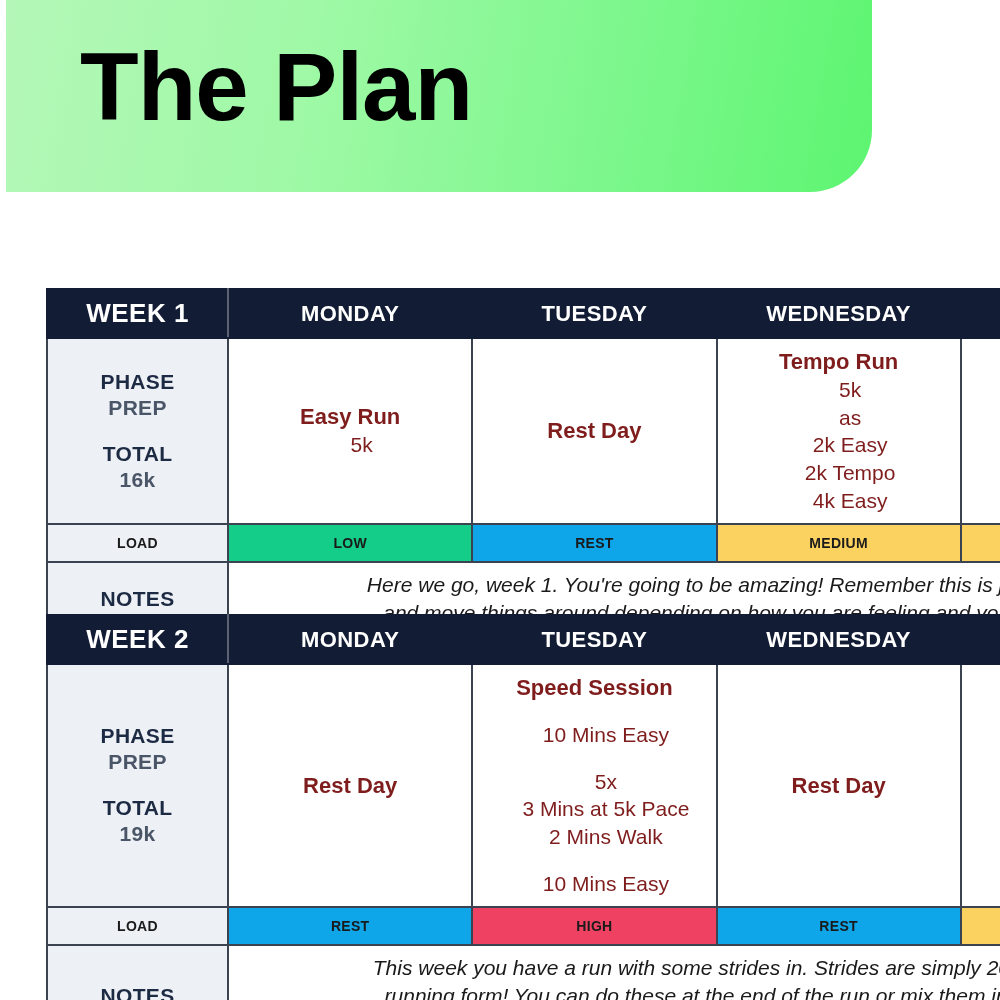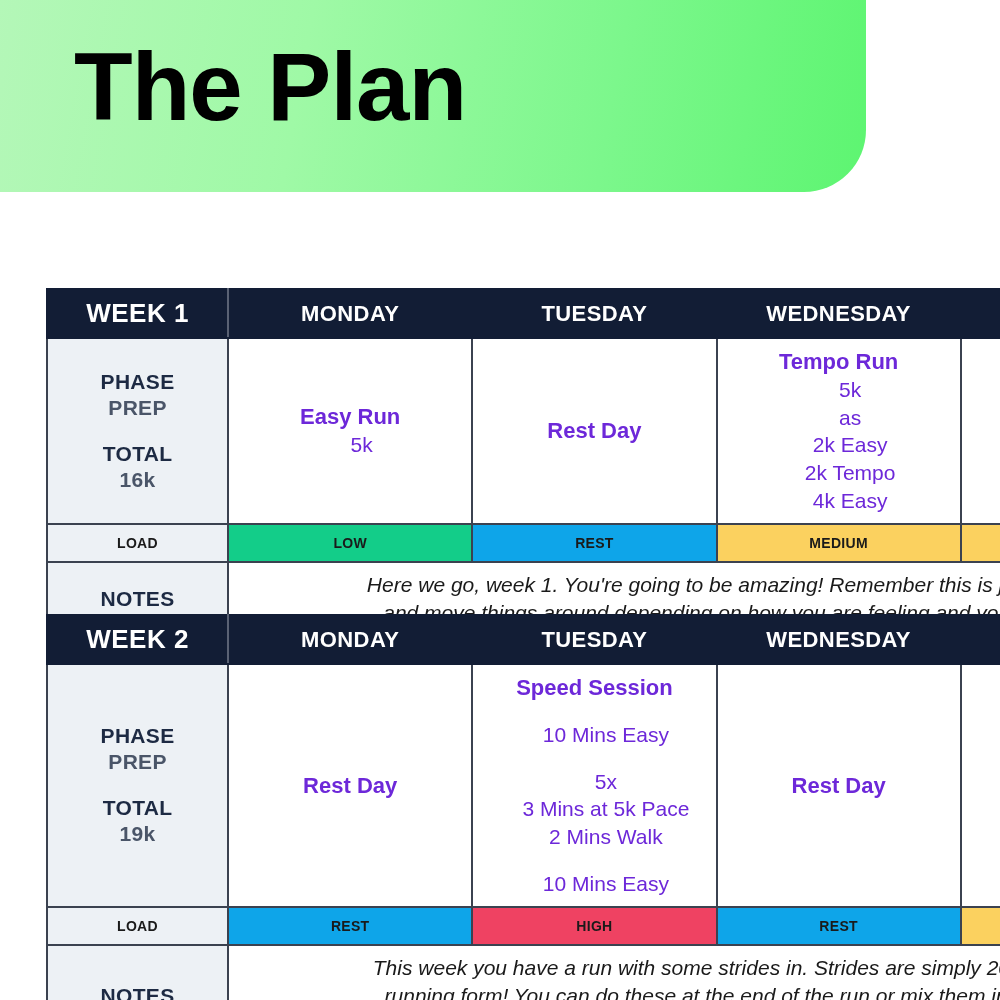--- a/index.html
+++ b/index.html
@@ -8,21 +8,21 @@
     width: 1000px;
     height: 1000px;
     overflow: hidden;
     background: #ffffff;
     font-family: "Liberation Sans", sans-serif;
   }
 
   
   #banner {
     position: absolute;
-    left: 0;
+    left: 6px;
     top: 0;
     width: 866px;
     height: 192px;
     background: linear-gradient(100deg, #b4f7b8 0%, #9ff9a6 35%, #7cf78c 70%, #5df571 100%);
     border-bottom-right-radius: 62px;
     display: flex;
     align-items: center;
   }
   #banner-title {
     font-size: 96px;
@@ -86,21 +86,21 @@
     font-weight: 700;
     font-size: 21px;
     color: #4a5568;
     margin-top: 2px;
   }
   .label-cell .gap { display: block; height: 22px; }
 
   
   .workout-cell {
     background: #ffffff;
-    color: #6d28d9;
+    color: #7f1d1d;
     font-size: 21px;
     line-height: 1.32;
     padding: 6px 4px;
   }
   .workout-cell .w-title {
     font-weight: 700;
     font-size: 22px;
     display: block;
   }
   .workout-cell .w-line { display: block; font-weight: 400; margin-left: 23px; }

